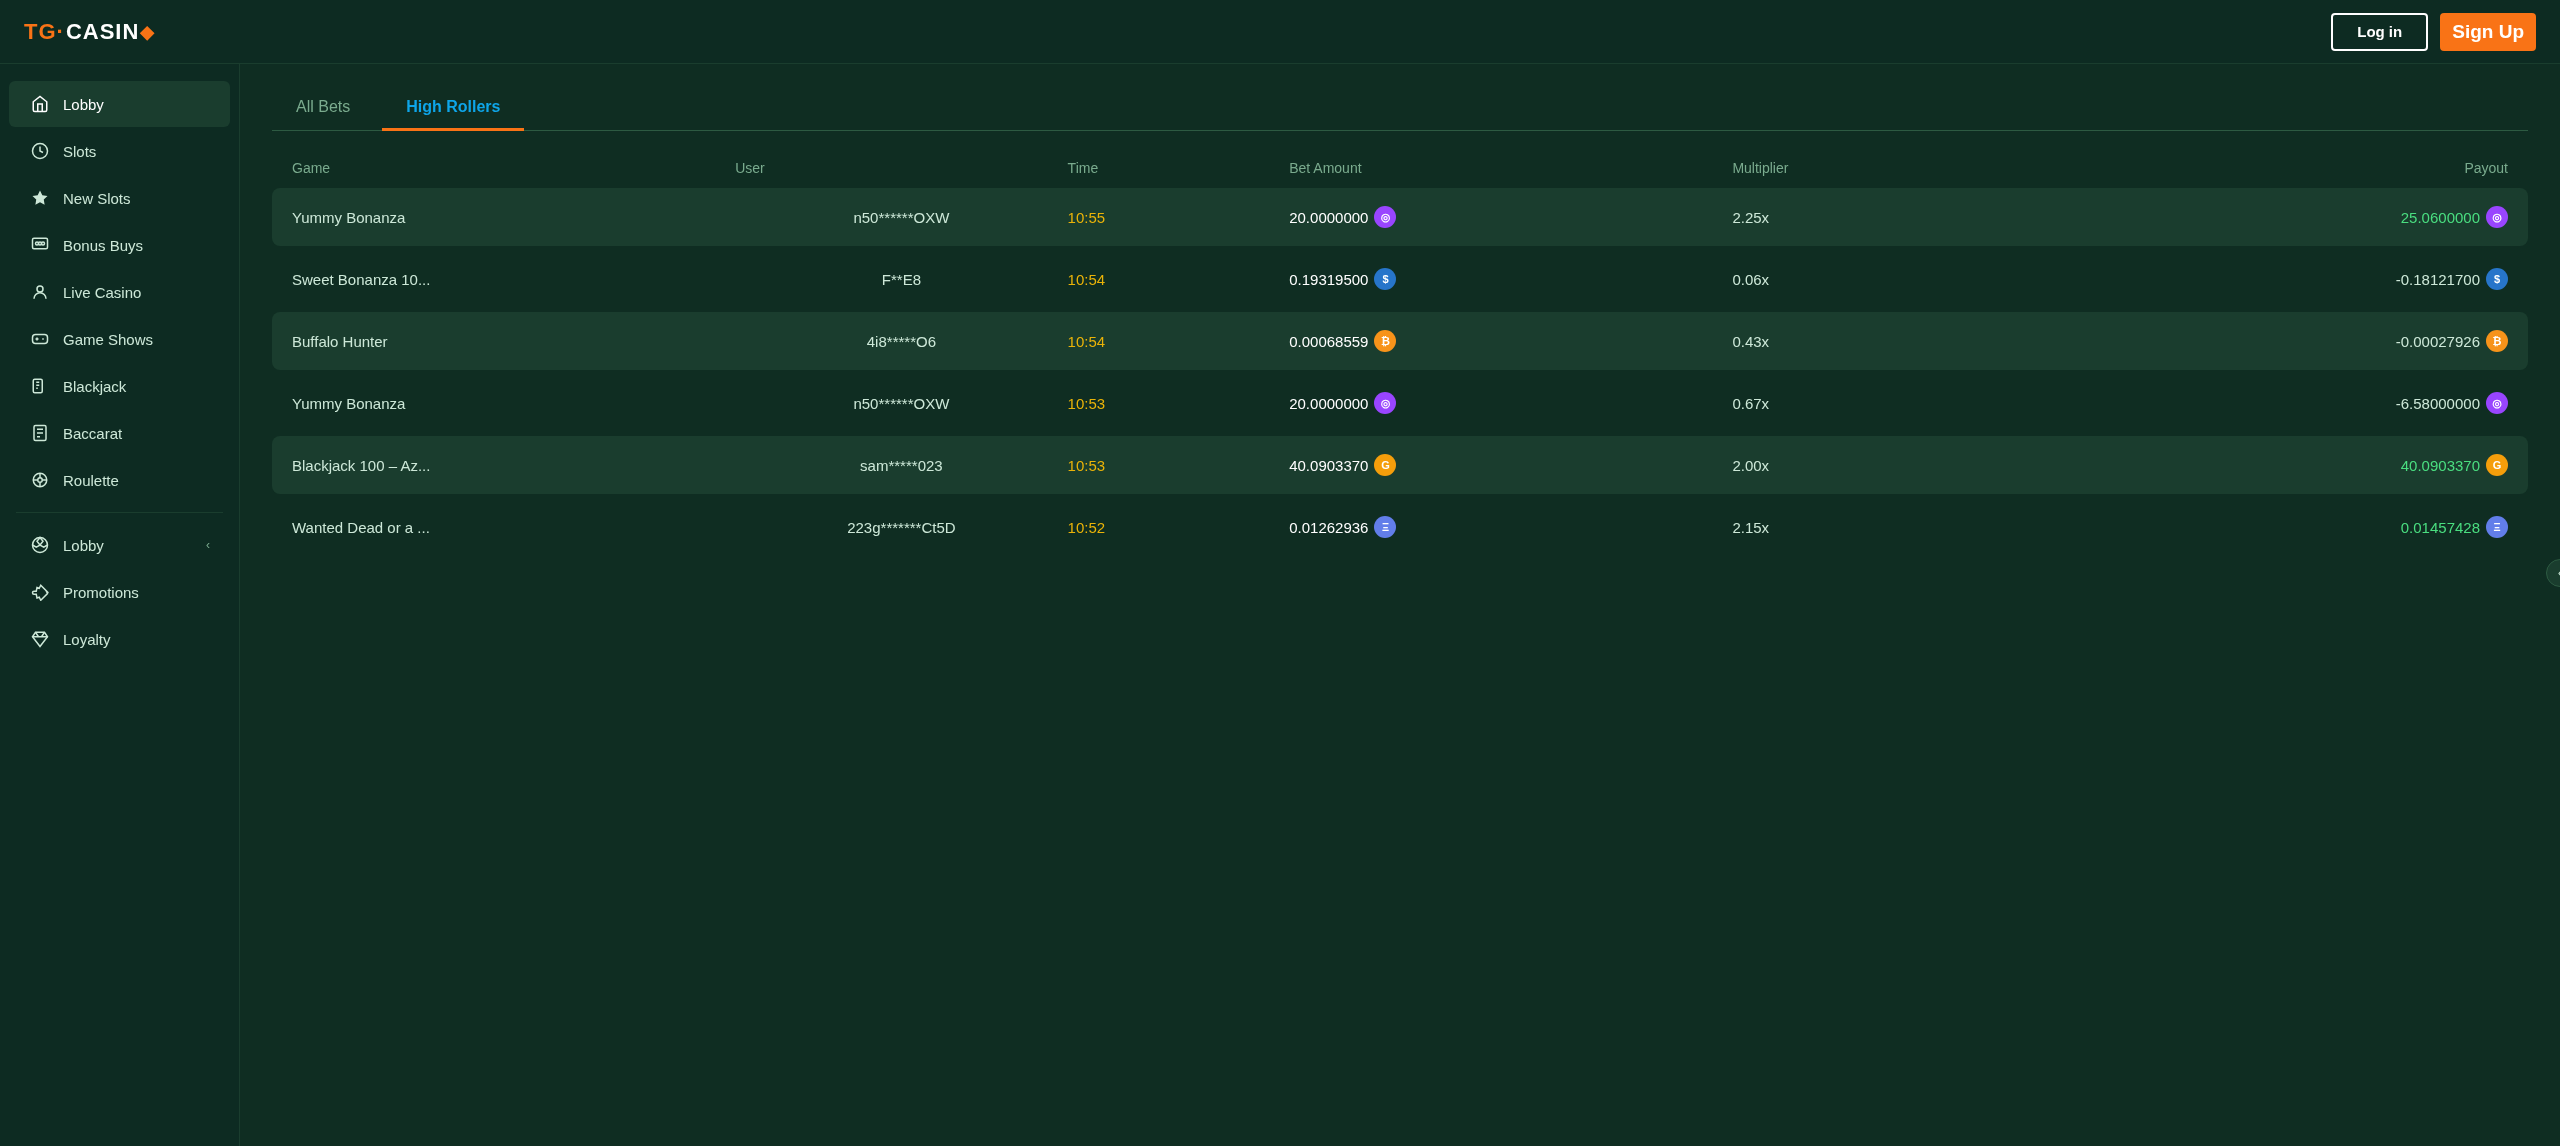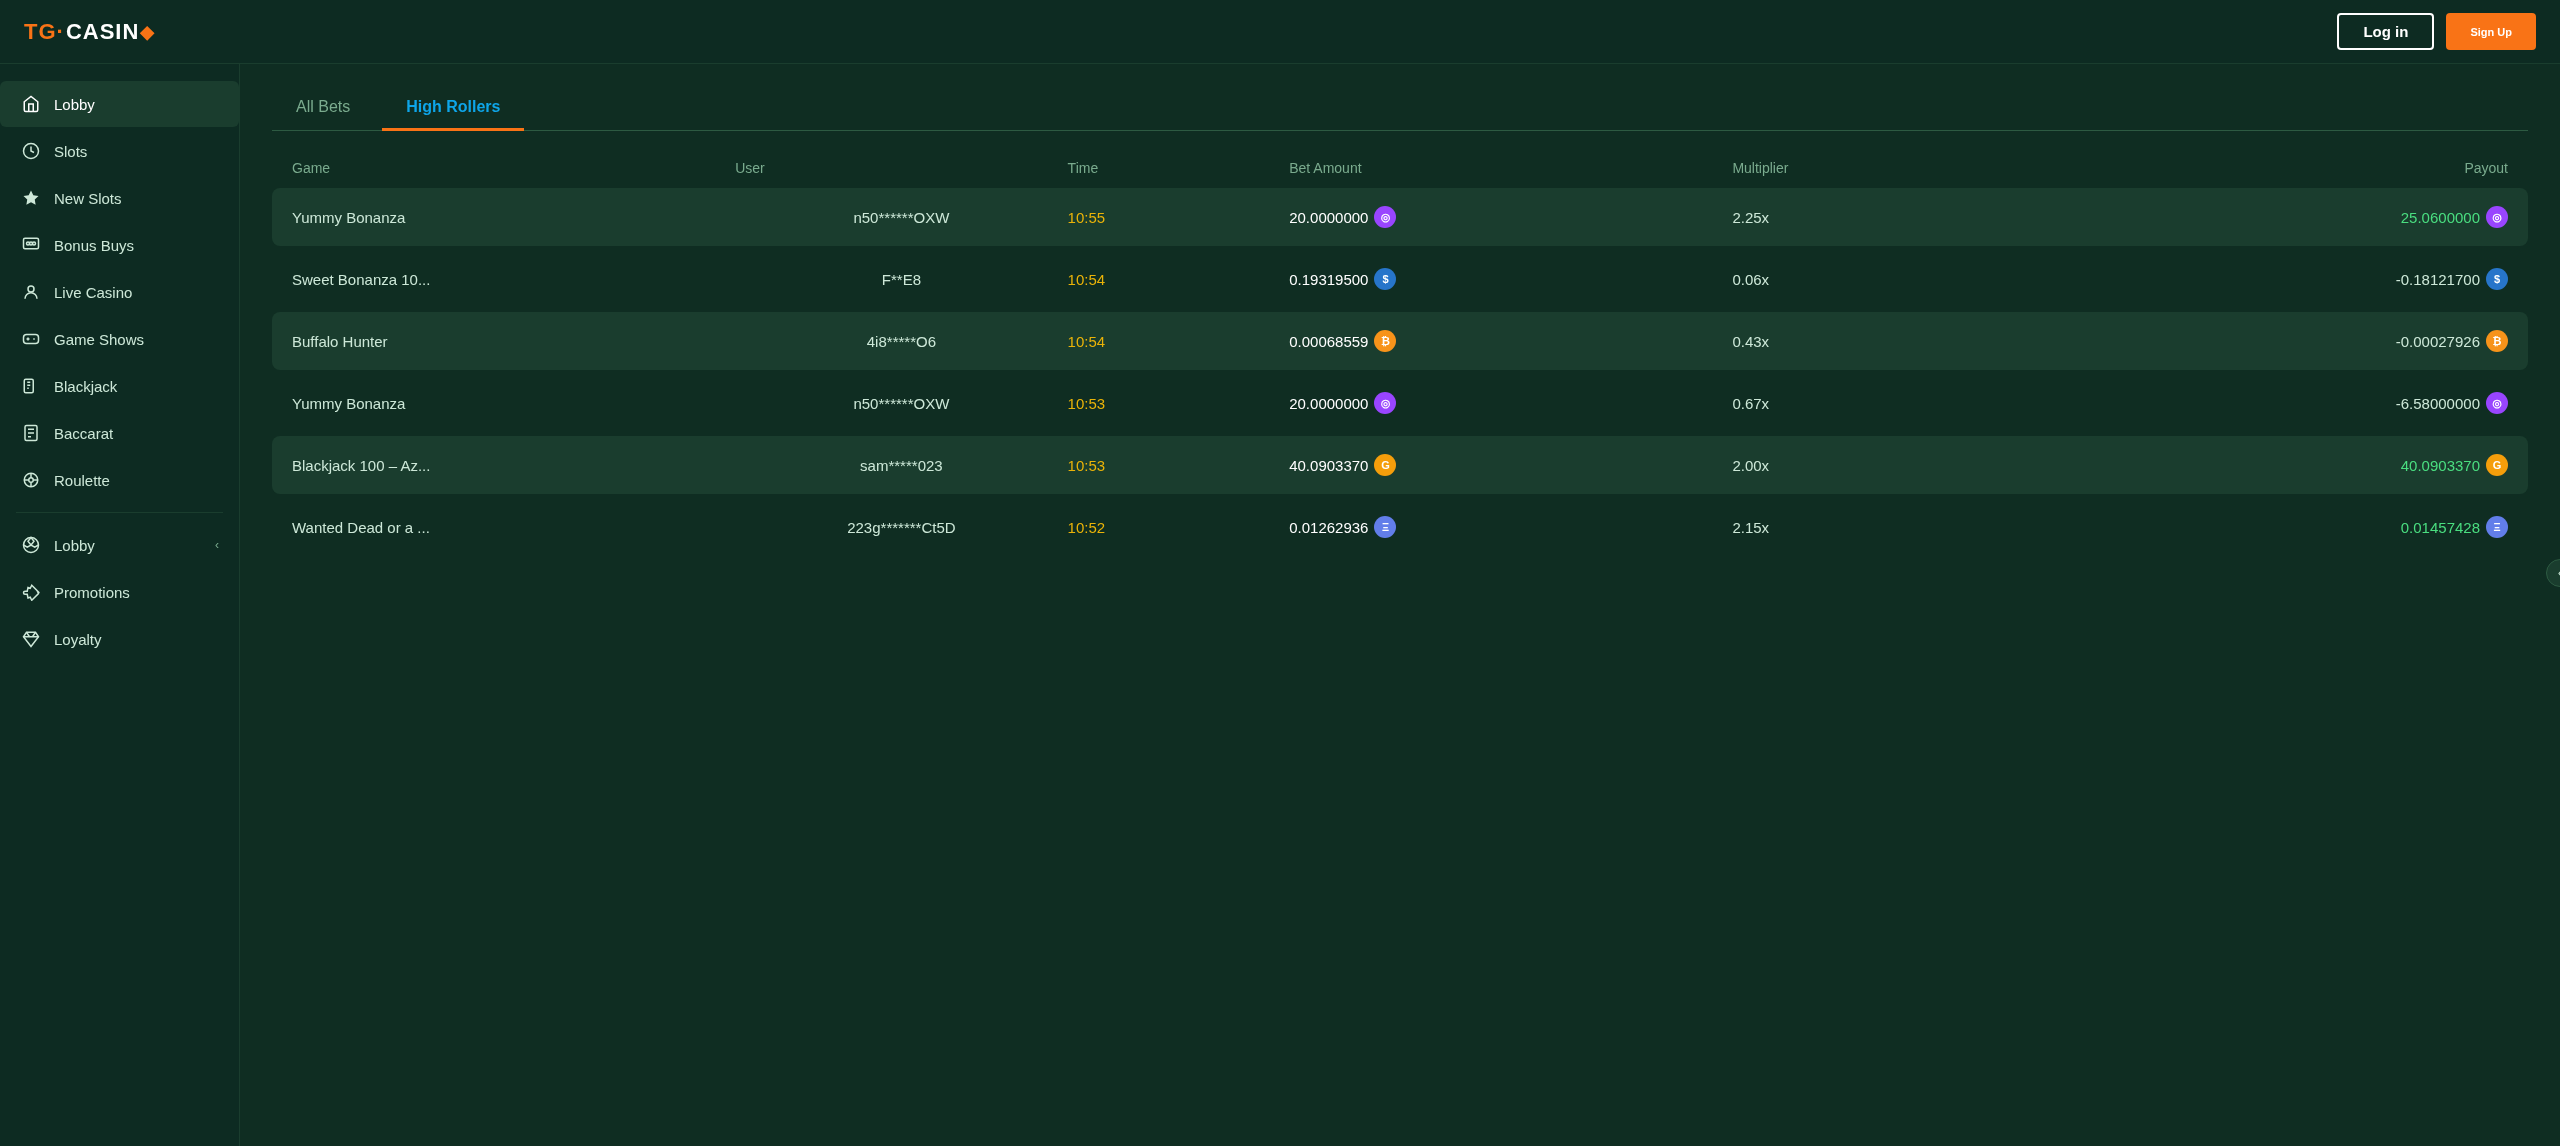--- a/index.html
+++ b/index.html
@@ -48,23 +48,23 @@
       padding: 8px 24px;
       border-radius: 4px;
       font-size: 15px;
       font-weight: 600;
       cursor: pointer;
     }
     .btn-signup {
       background: #f97316;
       border: none;
       color: #fff;
-      padding: 8px 24px;
+      padding: 8px 12px;
       border-radius: 4px;
-      font-size: 11px;
+      font-size: 19px;
       font-weight: 600;
       cursor: pointer;
     }
 
     
     .layout {
       display: flex;
       flex: 1;
     }
 
@@ -81,21 +81,21 @@
     .sidebar-item {
       display: flex;
       align-items: center;
       gap: 12px;
       padding: 12px 20px;
       cursor: pointer;
       color: #cde8d8;
       font-size: 15px;
       font-weight: 500;
       border-radius: 6px;
-      margin: 1px 0;
+      margin: 1px 9px;
       position: relative;
     }
     .sidebar-item.active {
       background: #1a3d2e;
       color: #fff;
     }
     .sidebar-icon {
       width: 22px;
       height: 22px;
       display: flex;

